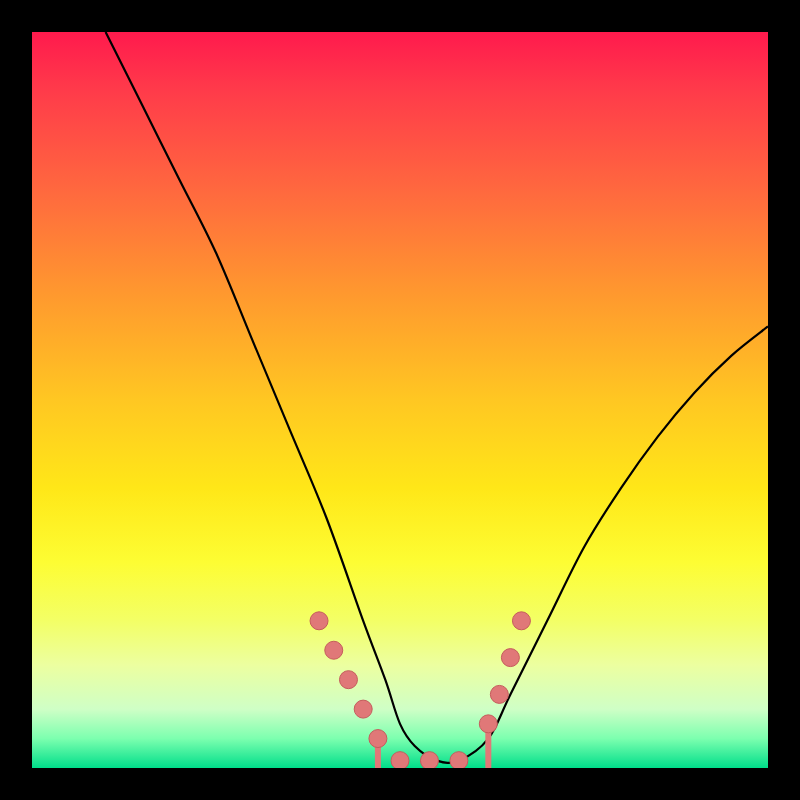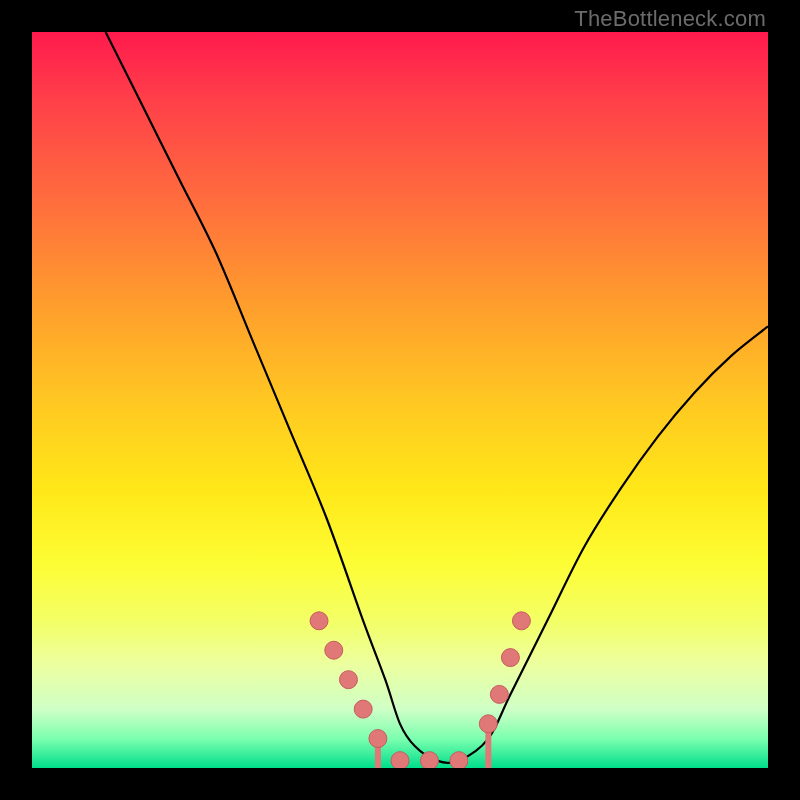--- a/index.html
+++ b/index.html
@@ -56,21 +56,20 @@
     top: 0;
     left: 0;
     width: 736px;
     height: 736px;
   }
 </style>
 </head>
 <body>
 
 <div class="frame">
-  <div class="watermark">TheBottleneck.com</div>
   <div class="plot-area">
     <svg class="curve" viewBox="0 0 736 736">
       <g>
         <path id="curve-path" fill="none" stroke="#000000" stroke-width="2.2" d="M 73.60000000000001,0 C 79.73333333333333,12.266666666666671 98.13333333333333,49.066666666666706 110.39999999999999,73.60000000000002 C 122.66666666666666,98.13333333333334 134.93333333333334,122.66666666666659 147.20000000000002,147.19999999999993 C 159.4666666666667,171.73333333333326 171.73333333333335,193.8133333333334 184,220.80000000000007 C 196.26666666666665,247.78666666666675 208.53333333333333,279.68 220.79999999999998,309.12 C 233.06666666666663,338.56 245.3333333333333,368 257.59999999999997,397.44 C 269.8666666666666,426.88 282.1333333333334,453.8666666666667 294.40000000000003,485.76 C 306.6666666666667,517.6533333333333 321.38666666666666,561.8133333333333 331.2,588.8 C 341.0133333333333,615.7866666666666 347.14666666666665,630.5066666666667 353.28,647.6800000000001 C 359.4133333333333,664.8533333333335 363.0933333333333,680.8000000000001 368,691.84 C 372.9066666666667,702.88 376.5866666666667,707.7866666666666 382.72,713.92 C 388.85333333333335,720.0533333333333 397.44,726.1866666666666 404.8,728.64 C 412.16,731.0933333333334 418.29333333333335,732.3199999999999 426.88,728.64 C 435.46666666666664,724.96 447.73333333333335,717.5999999999999 456.32,706.56 C 464.90666666666664,695.52 468.5866666666667,682.0266666666666 478.40000000000003,662.4 C 488.21333333333337,642.7733333333333 502.9333333333333,613.3333333333333 515.1999999999999,588.8 C 527.4666666666666,564.2666666666667 539.7333333333333,537.2800000000001 552,515.2 C 564.2666666666667,493.12000000000006 576.5333333333334,474.72 588.8000000000001,456.32 C 601.0666666666667,437.91999999999996 613.3333333333334,420.74666666666667 625.6,404.8 C 637.8666666666667,388.85333333333335 650.1333333333333,374.1333333333333 662.4,360.64 C 674.6666666666666,347.14666666666665 686.9333333333333,334.88 699.1999999999999,323.84 C 711.4666666666666,312.79999999999995 729.8666666666667,299.3066666666667 736,294.40000000000003 "></path>
       </g>
       <g id="marker-group">
           <circle cx="287.04" cy="588.8" r="9" fill="#e07878" stroke="#c55c5c" stroke-width="1"></circle>
           <circle cx="301.76" cy="618.24" r="9" fill="#e07878" stroke="#c55c5c" stroke-width="1"></circle>
           <circle cx="316.48" cy="647.6800000000001" r="9" fill="#e07878" stroke="#c55c5c" stroke-width="1"></circle>
           <circle cx="331.2" cy="677.12" r="9" fill="#e07878" stroke="#c55c5c" stroke-width="1"></circle>

